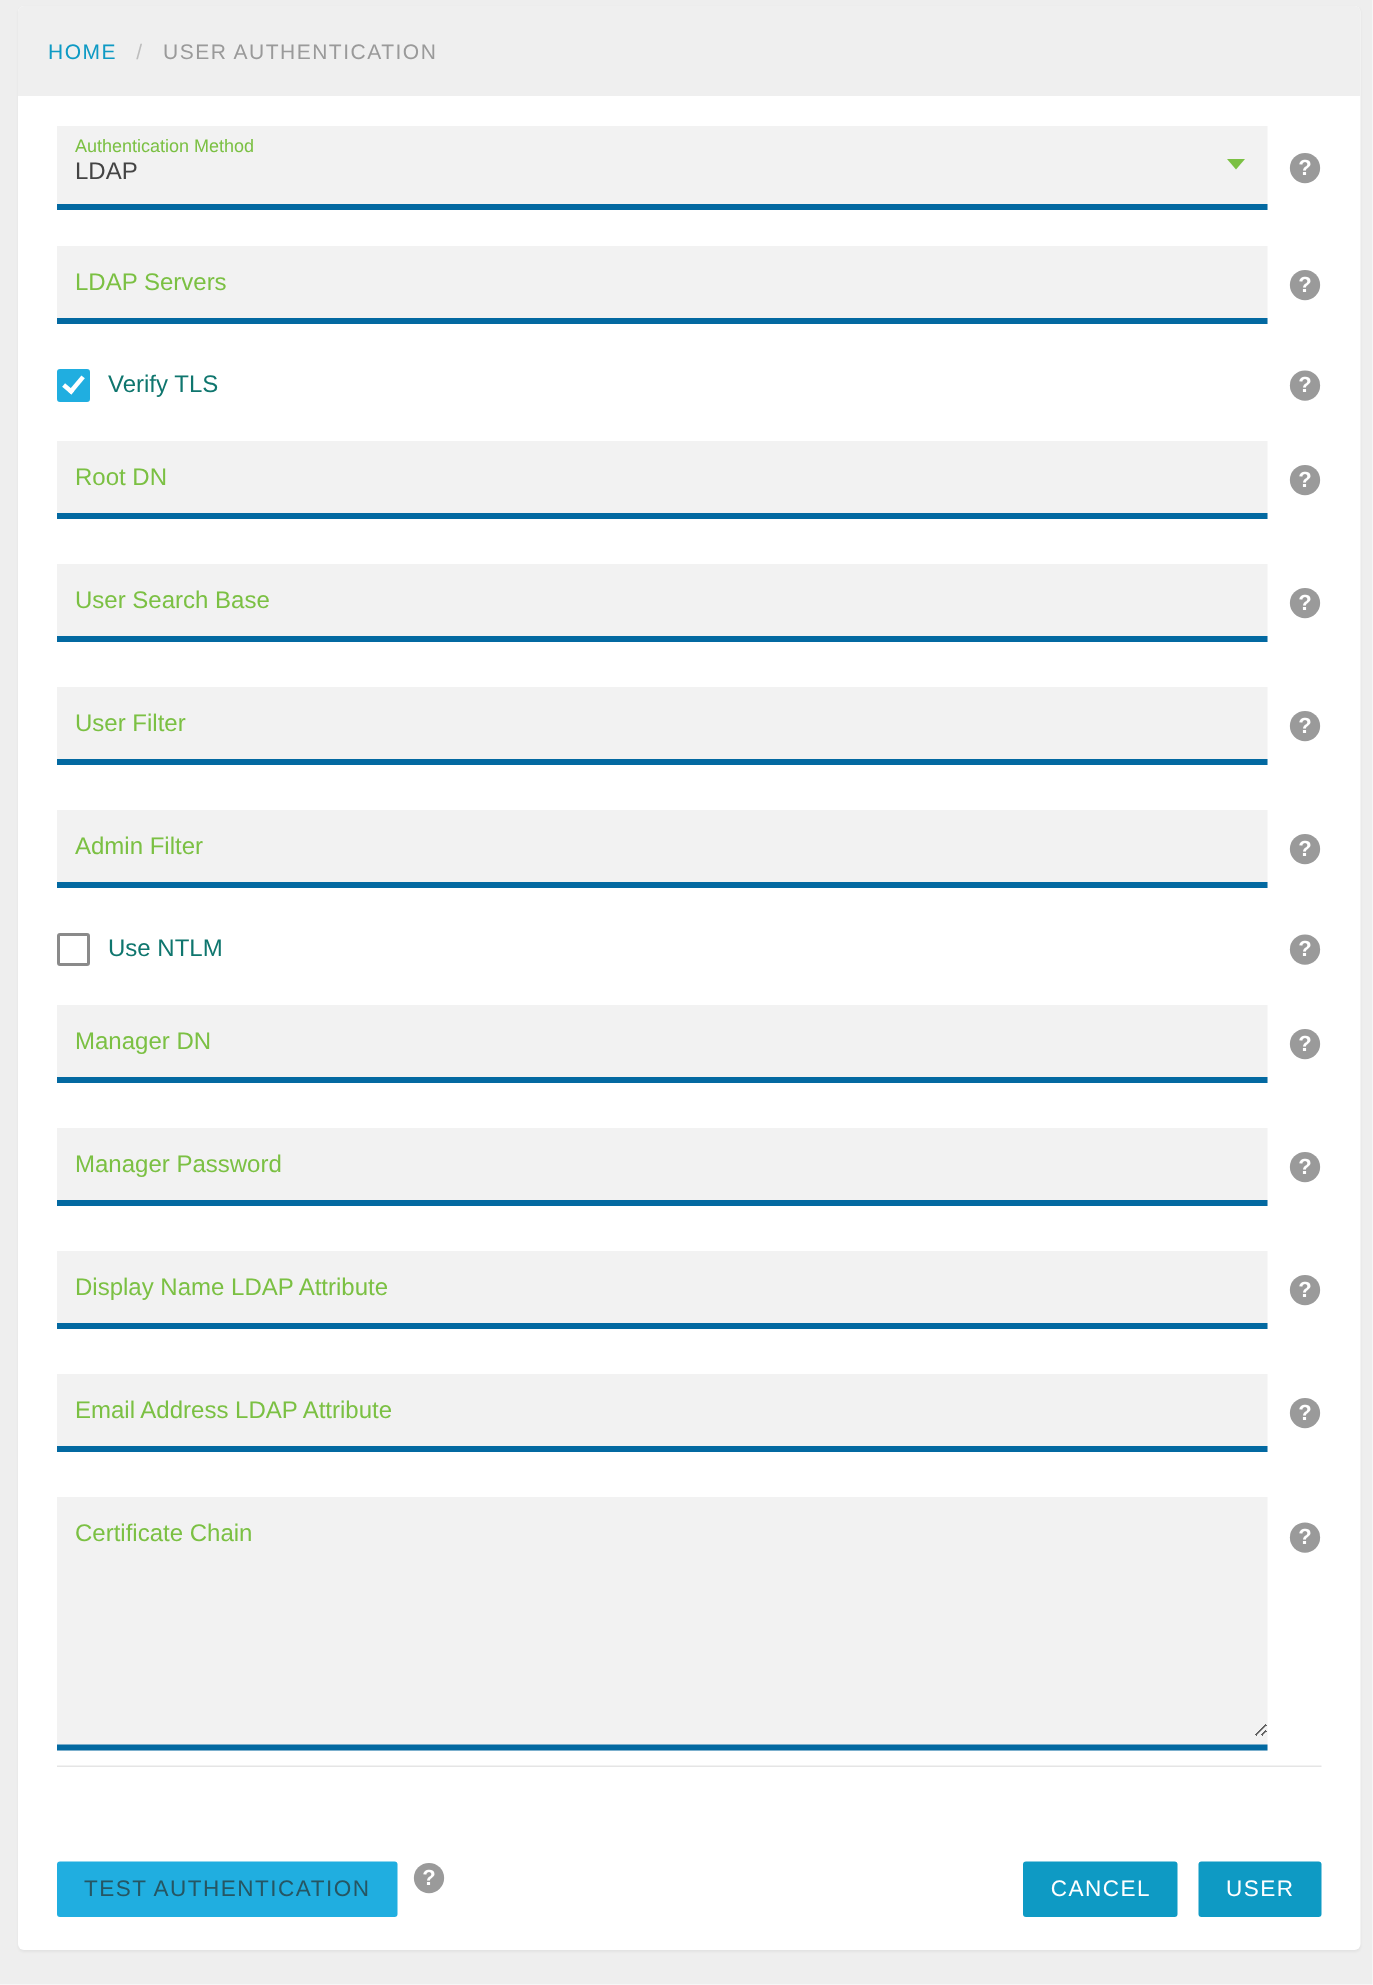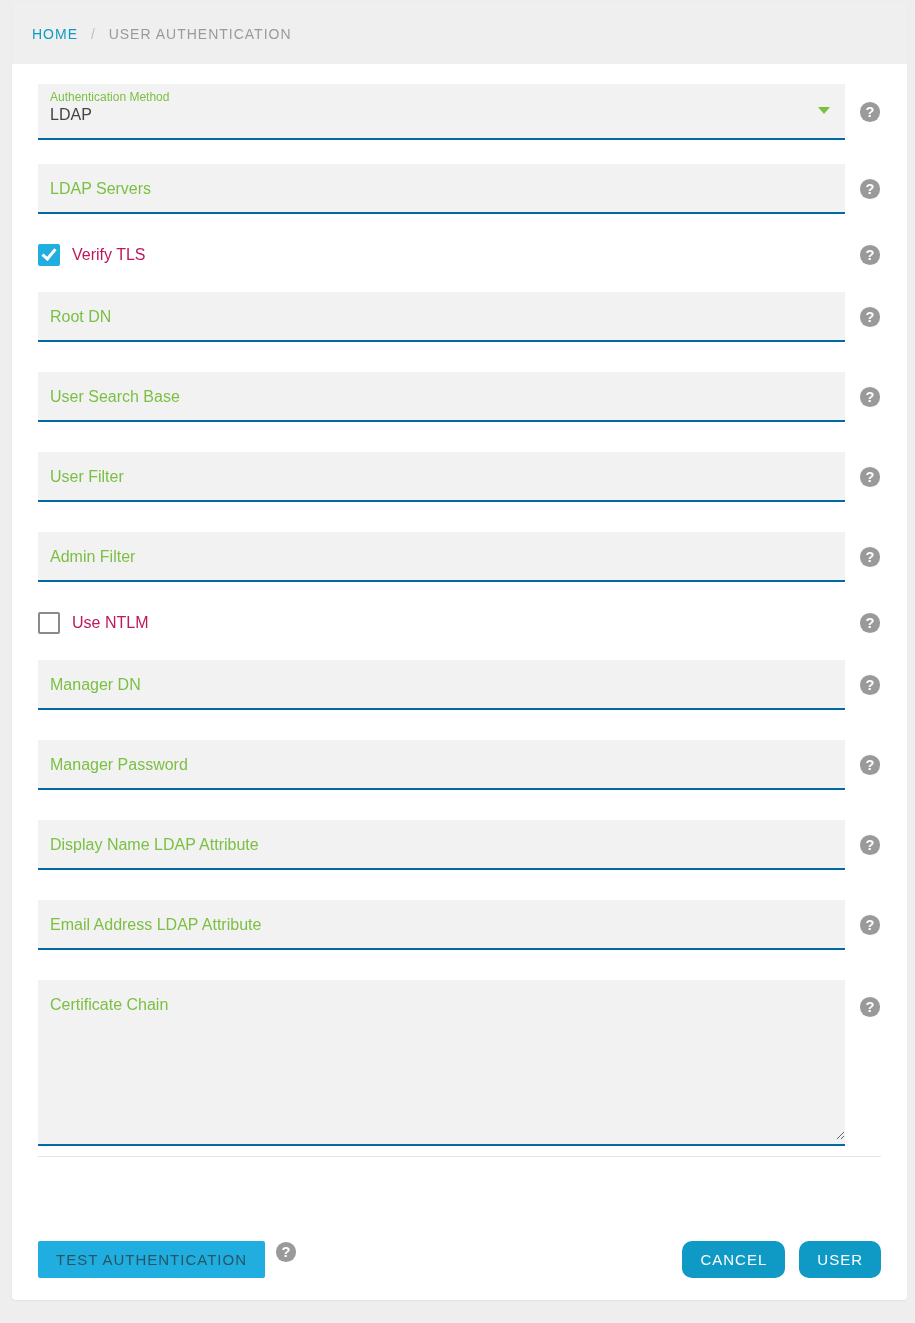--- a/index.html
+++ b/index.html
@@ -79,21 +79,21 @@
     align-items: center;
     margin-bottom: 30px;
   }
   .field-row.auth-method { margin-bottom: 24px; }
   .field-row.checkbox-row { margin-bottom: 26px; }
   .field {
     flex: 1;
     margin-right: 14px;
     background: #f2f2f2;
     border: none;
-    border-bottom: 2px solid #0369a1;
+    border-bottom: 4px solid #0369a1;
     position: relative;
   }
   .field.select-field {
     padding: 6px 12px 8px 12px;
     height: 56px;
   }
   .field.select-field .floating-label {
     font-size: 12px;
     color: #7bc043;
   }
@@ -158,21 +158,21 @@
     content: "";
     position: absolute;
     left: 5px; top: 0px;
     width: 5px; height: 11px;
     border: solid #fff;
     border-width: 0 3px 3px 0;
     transform: rotate(40deg);
   }
   .checkbox-label {
     font-size: 16px;
-    color: #be185d;
+    color: #0f766e;
   }
   .divider {
     height: 1px;
     background: #e5e5e5;
     margin: 6px 0 16px 0;
   }
   .button-row {
     display: flex;
     align-items: flex-start;
     padding: 0 26px 22px 26px;
@@ -190,21 +190,20 @@
   }
   .btn + .btn { margin-left: 14px; }
   .btn.test {
     background: #20aee0;
     color: #265663;
     font-weight:500;
   }
   .btn.cancel, .btn.save {
     background: #0e9ac4;
     color: #ffffff;
-    border-radius: 10px;
   }
   .help-inline {
     margin-left: 10px;
   }
 </style>
 </head>
 <body>
 
 <div class="app">
 

